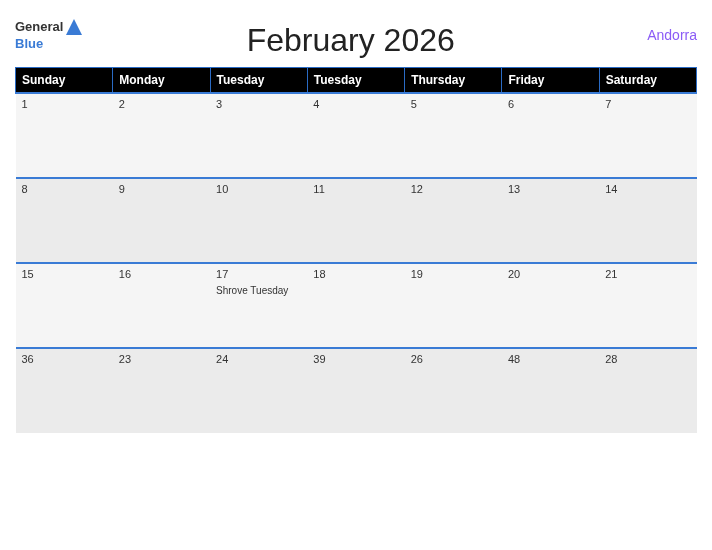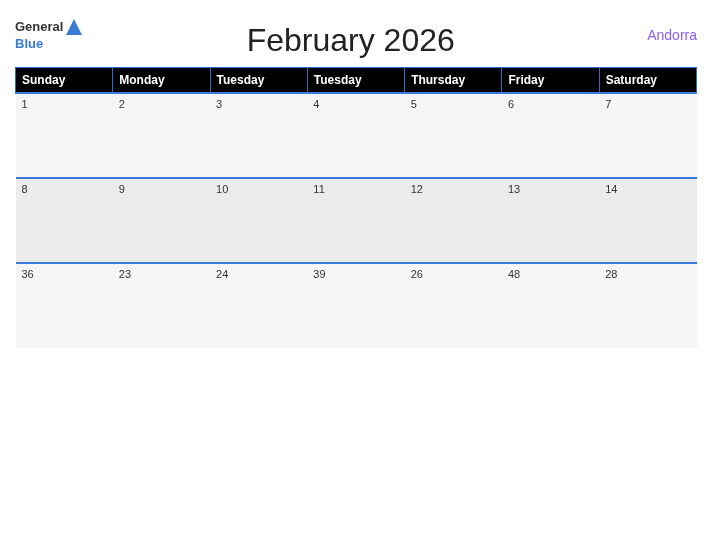--- a/index.html
+++ b/index.html
@@ -174,20 +174,41 @@
           </td>
           <td>
             <span class="day-num">13</span>
           </td>
           <td>
             <span class="day-num">14</span>
           </td>
         </tr>
         <tr>
           <td>
+            <span class="day-num">15</span>
+          </td>
+          <td>
+            <span class="day-num">16</span>
+          </td>
+          <td><span class="day-num">17</span><span class="event">Shrove Tuesday</span></td>
+          <td>
+            <span class="day-num">18</span>
+          </td>
+          <td>
+            <span class="day-num">19</span>
+          </td>
+          <td>
+            <span class="day-num">20</span>
+          </td>
+          <td>
+            <span class="day-num">21</span>
+          </td>
+        </tr>
+        <tr>
+          <td>
             <span class="day-num">36</span>
           </td>
           <td>
             <span class="day-num">23</span>
           </td>
           <td>
             <span class="day-num">24</span>
           </td>
           <td>
             <span class="day-num">39</span>

